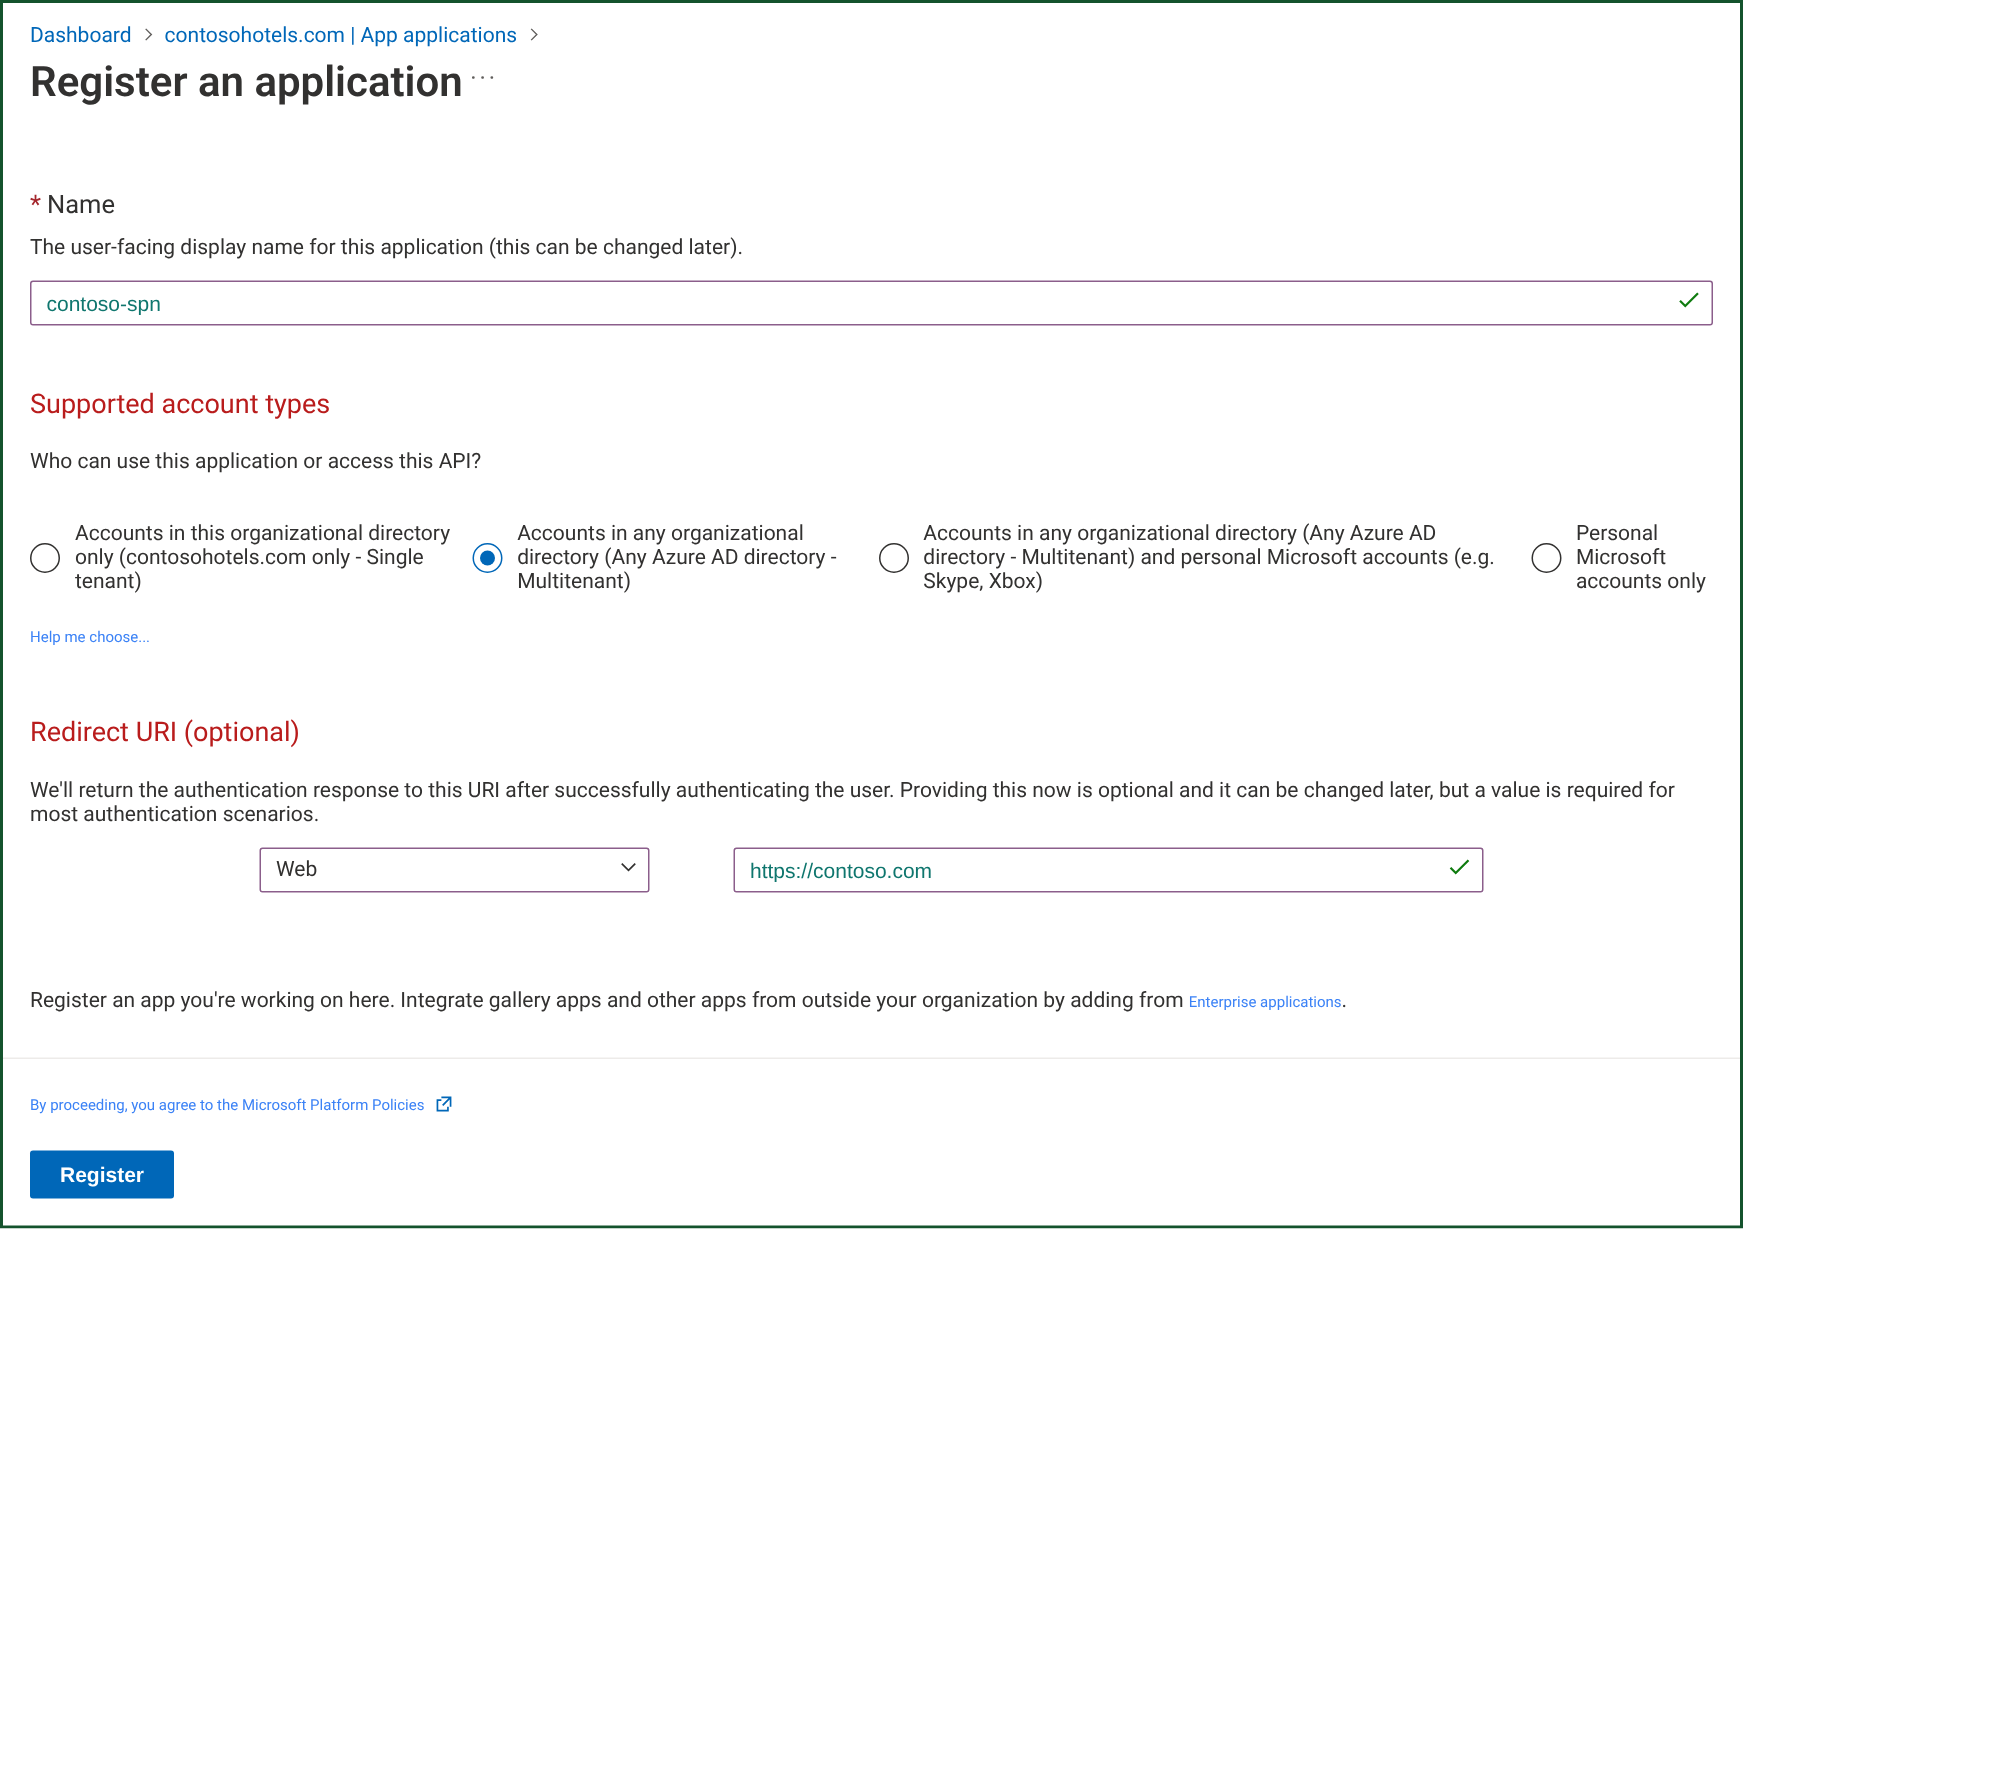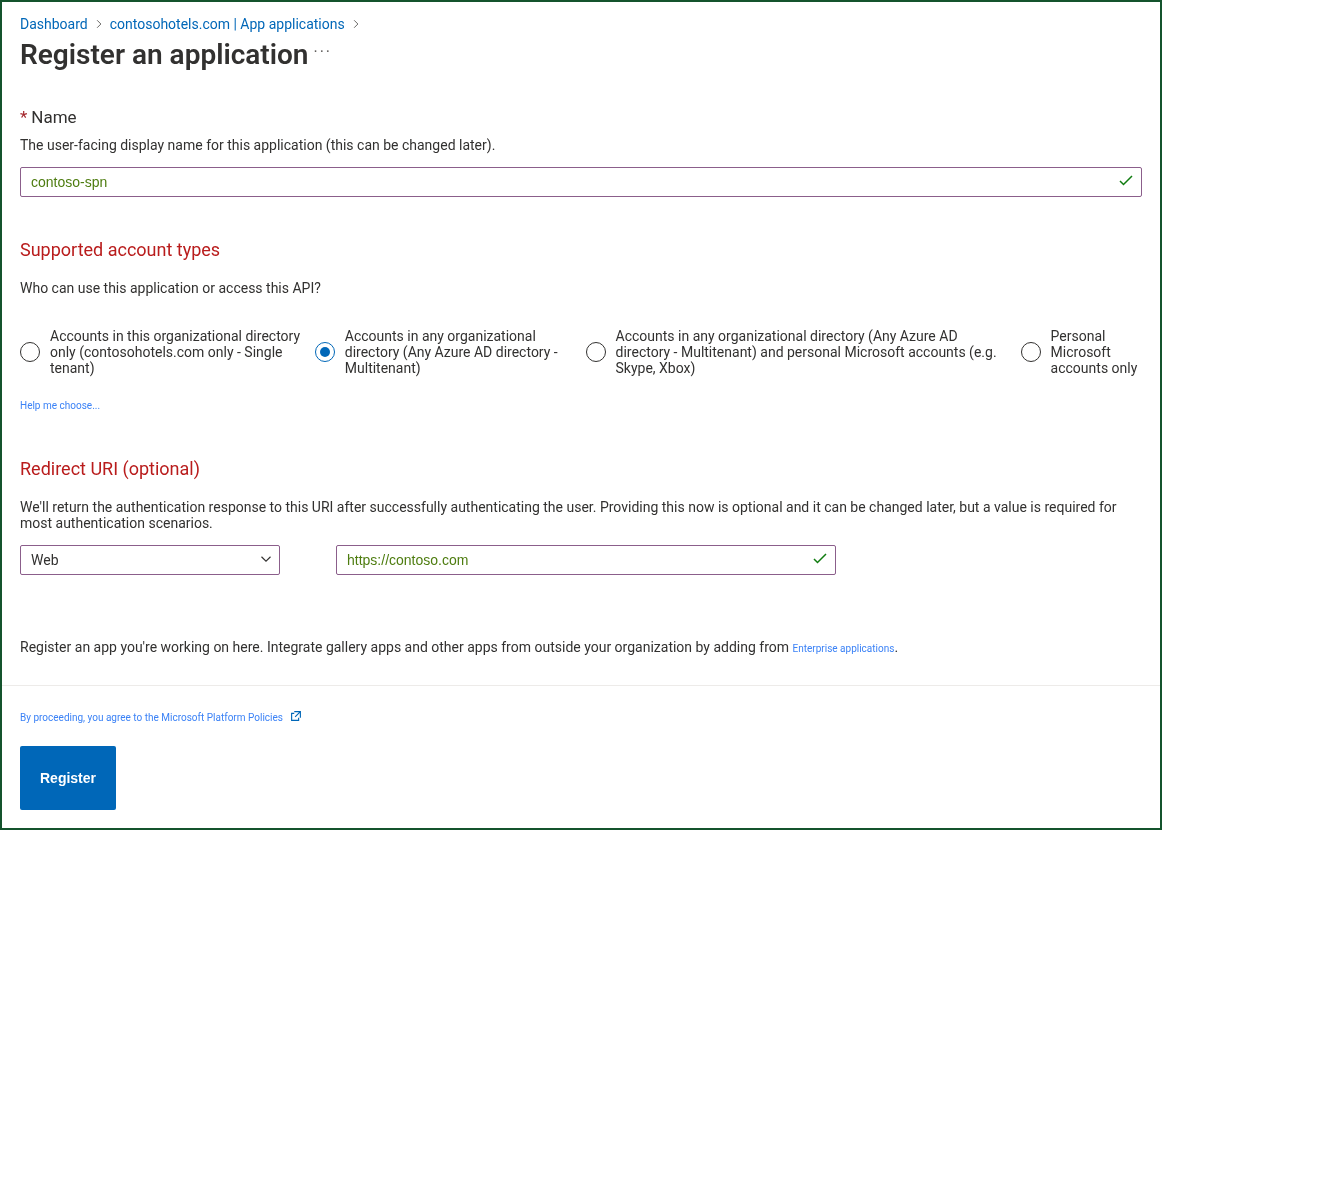--- a/index.html
+++ b/index.html
@@ -35,21 +35,21 @@
       font-size: 28px;
       font-weight: 600;
       margin-top: 6px;
       display: inline-block;
       vertical-align: middle;
     }
     .title-row {
       display: flex;
       align-items: center;
       gap: 5px;
-      margin-bottom: 36px;
+      margin-bottom: 56px;
     }
     .ellipsis-icon {
       color: #605e5c;
       font-size: 16px;
       letter-spacing: 2px;
       cursor: pointer;
     }
     .field-label-row {
       display: flex;
       align-items: center;
@@ -69,21 +69,21 @@
       width: 100%;
       margin-bottom: 42px;
     }
     .textbox {
       width: 100%;
       height: 30px;
       border: 1px solid #8b5e8b;
       border-radius: 2px;
       padding: 0 32px 0 10px;
       font-size: 14px;
-      color: #4d7c0f;
+      color: #0f766e;
       outline: none;
       background: #fff;
     }
     .valid-check {
       position: absolute;
       right: 8px;
       top: 50%;
       transform: translateY(-50%);
       color: #107c10;
       pointer-events: none;
@@ -125,20 +125,21 @@
     .radio-label { font-size: 14px; }
     .link {
       color: #3b82f6;
       text-decoration: none;
       font-size: 10px;
     }
     .spacer-lg { height: 46px; }
     .redirect-row {
       display: flex;
       gap: 14px;
+      justify-content: center;
     }
     .select-wrap {
       position: relative;
       width: 260px;
     }
     .select-box {
       width: 100%;
       height: 30px;
       border: 1px solid #8b5e8b;
       border-radius: 2px;
@@ -179,21 +180,21 @@
       gap: 6px;
       margin-bottom: 20px;
     }
     .extlink-icon { color: #0067b8; }
     .primary-btn {
       background: #0067b8;
       color: #fff;
       border: none;
       font-size: 14px;
       font-weight: 600;
-      padding: 24px 20px;
+      padding: 8px 20px;
       border-radius: 2px;
       cursor: pointer;
     }
   </style>
 </head>
 <body>
 
 <div class="frame">
 
   <nav class="breadcrumb">

